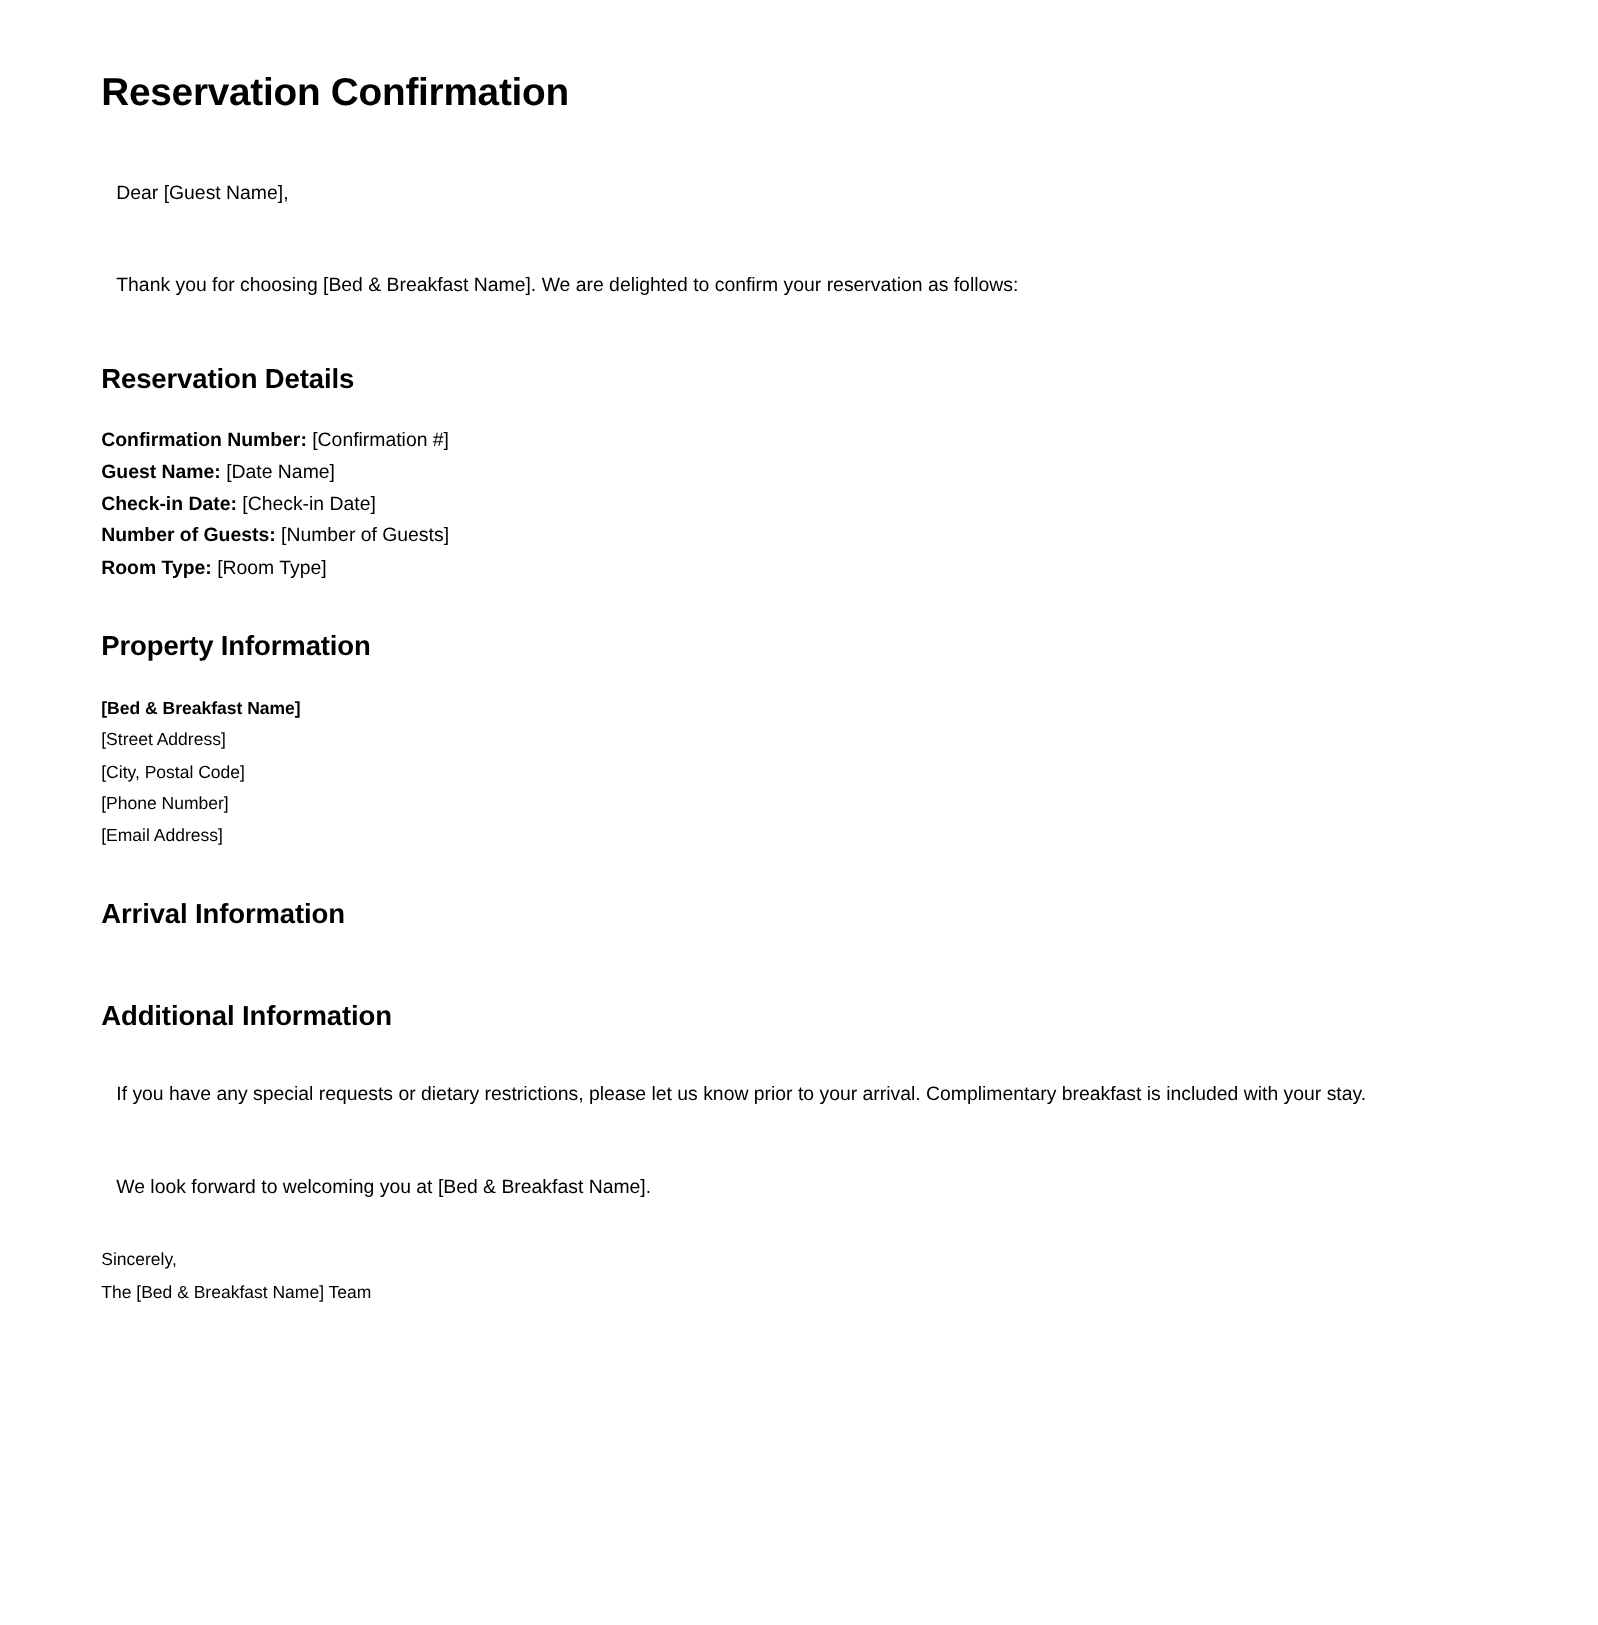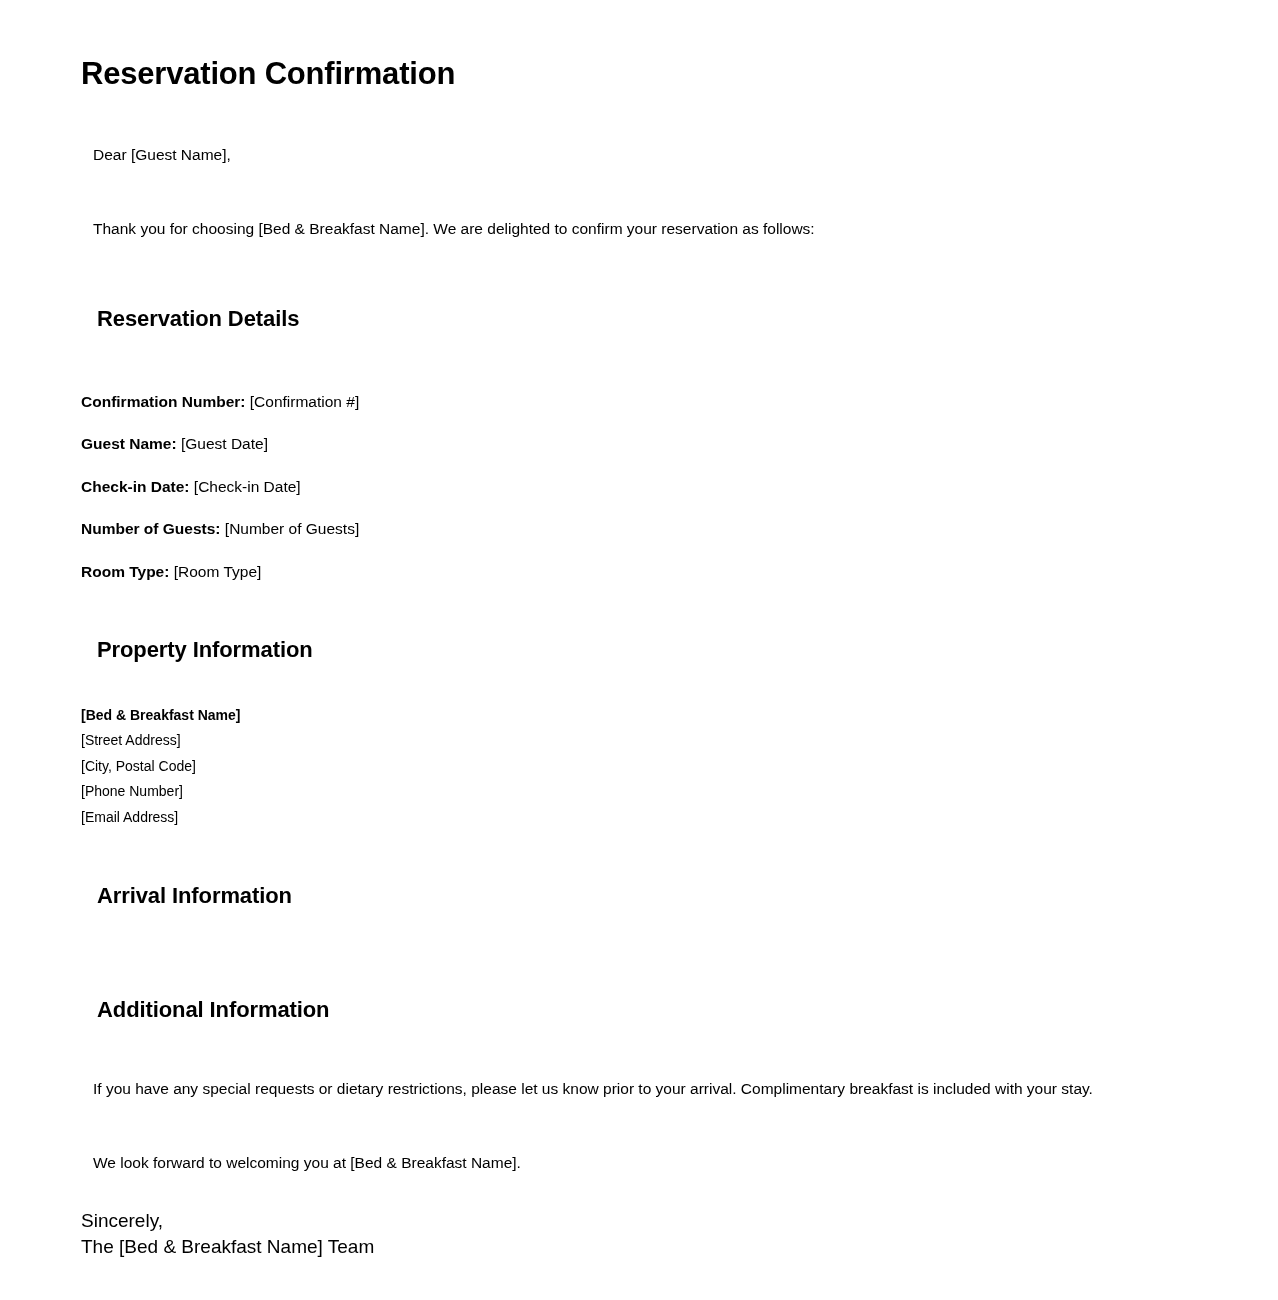--- a/index.html
+++ b/index.html
@@ -24,21 +24,21 @@
     font-weight: bold;
     line-height: 1.2;
     margin: 0 0 0 0;
     padding: 0;
     letter-spacing: -0.2px;
   }
   h2.section-title {
     font-size: 22px;
     font-weight: bold;
     line-height: 1.25;
-    margin: 16px;
+    margin: 0;
     padding: 0;
     letter-spacing: -0.1px;
   }
   p.para {
     font-size: 15.5px;
     line-height: 1.55;
     margin: 12px;
     padding: 0;
   }
   .spacer-xl { height: 39px; }
@@ -47,40 +47,39 @@
   .spacer-sm { height: 21px; }
   .spacer-head-top { height: 36px; }
   .spacer-head-bot { height: 23px; }
 
   .detail-list {
     font-size: 15.5px;
     line-height: 25.5px;
   }
   .detail-line {
     white-space: nowrap;
-    margin-top: 17px;
   }
   .detail-label {
     font-weight: bold;
   }
   .detail-value {
     font-weight: normal;
   }
   .addr-block {
     font-size: 14px;
     line-height: 25.5px;
   }
   .addr-line-strong {
     font-weight: bold;
   }
   .addr-line {
     font-weight: normal;
   }
   .sig-block {
-    font-size: 19px;
+    font-size: 14px;
     line-height: 25.5px;
   }
 </style>
 </head>
 <body>
 
 <div class="page">
 
   <h1 class="doc-title">Reservation Confirmation</h1>
 
@@ -98,21 +97,21 @@
 
   <div class="spacer-head-bot"></div>
 
   <div class="detail-list">
     <div class="detail-line">
       <span class="detail-label">Confirmation Number:</span>
       <span class="detail-value">[Confirmation #]</span>
     </div>
     <div class="detail-line">
       <span class="detail-label">Guest Name:</span>
-      <span class="detail-value">[Guest Date]</span>
+      <span class="detail-value">[Date Name]</span>
     </div>
     <div class="detail-line">
       <span class="detail-label">Check-in Date:</span>
       <span class="detail-value">[Check-in Date]</span>
     </div>
     <div class="detail-line">
       <span class="detail-label">Number of Guests:</span>
       <span class="detail-value">[Number of Guests]</span>
     </div>
     <div class="detail-line">

